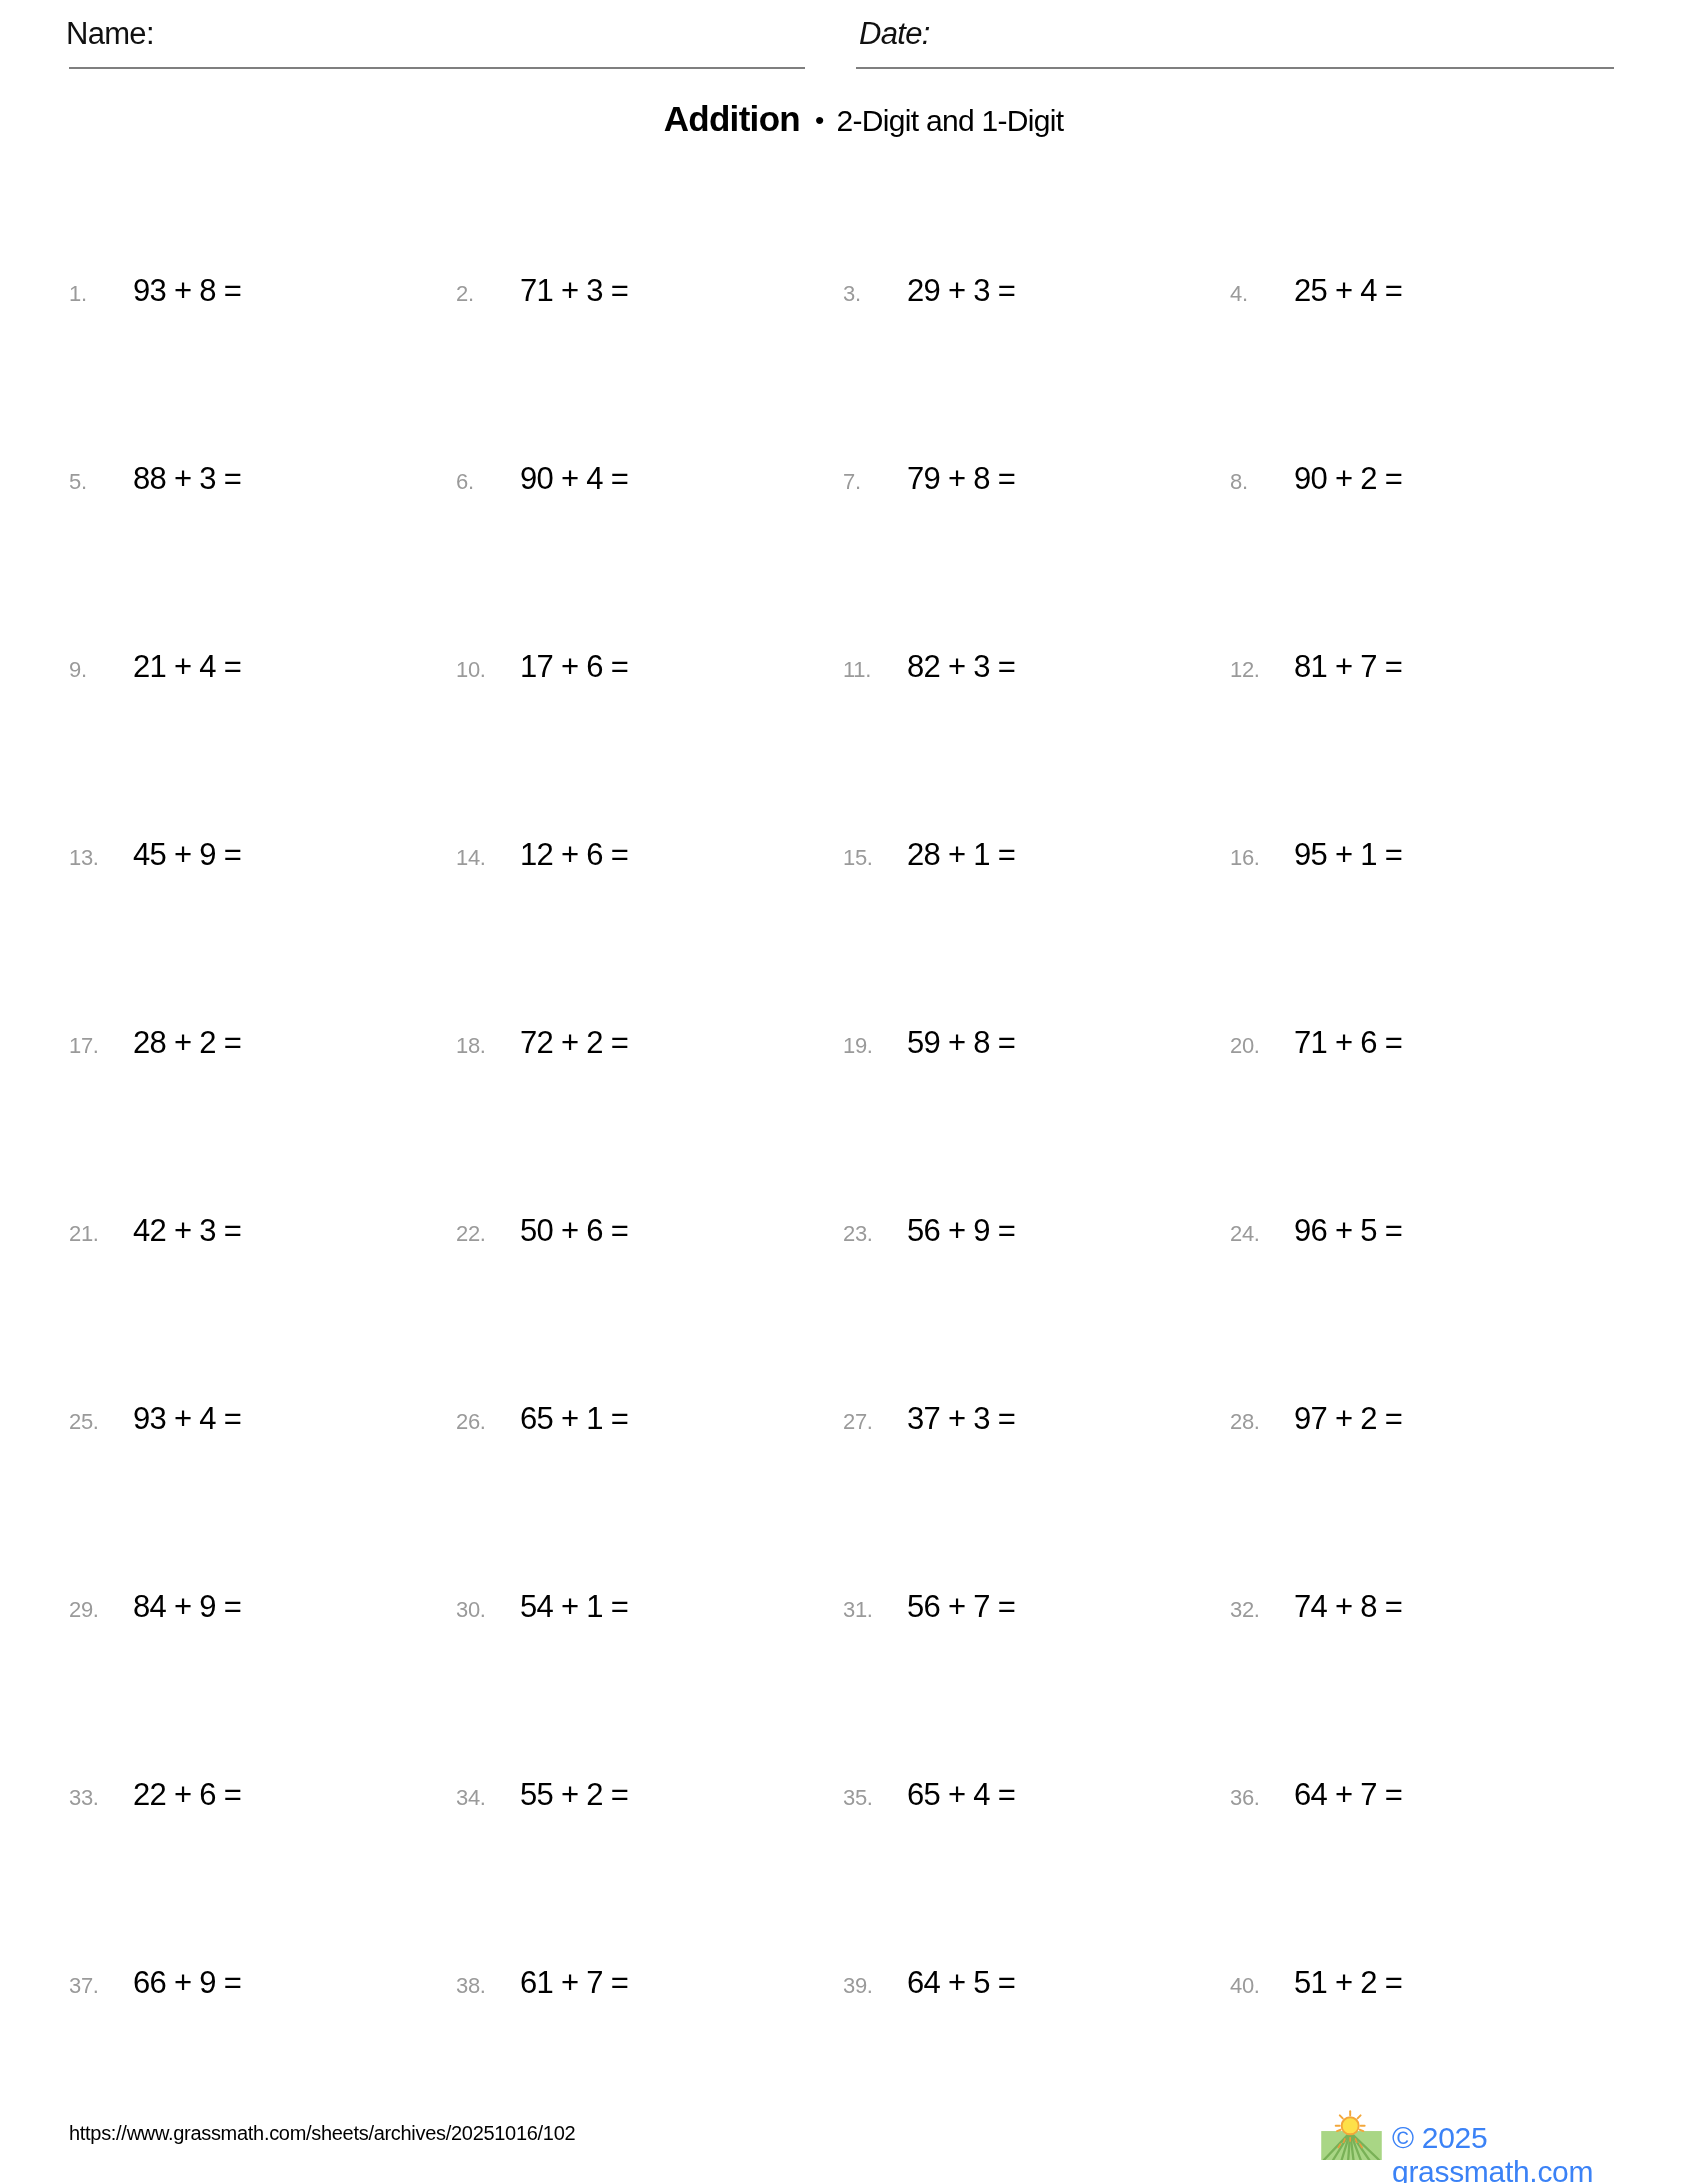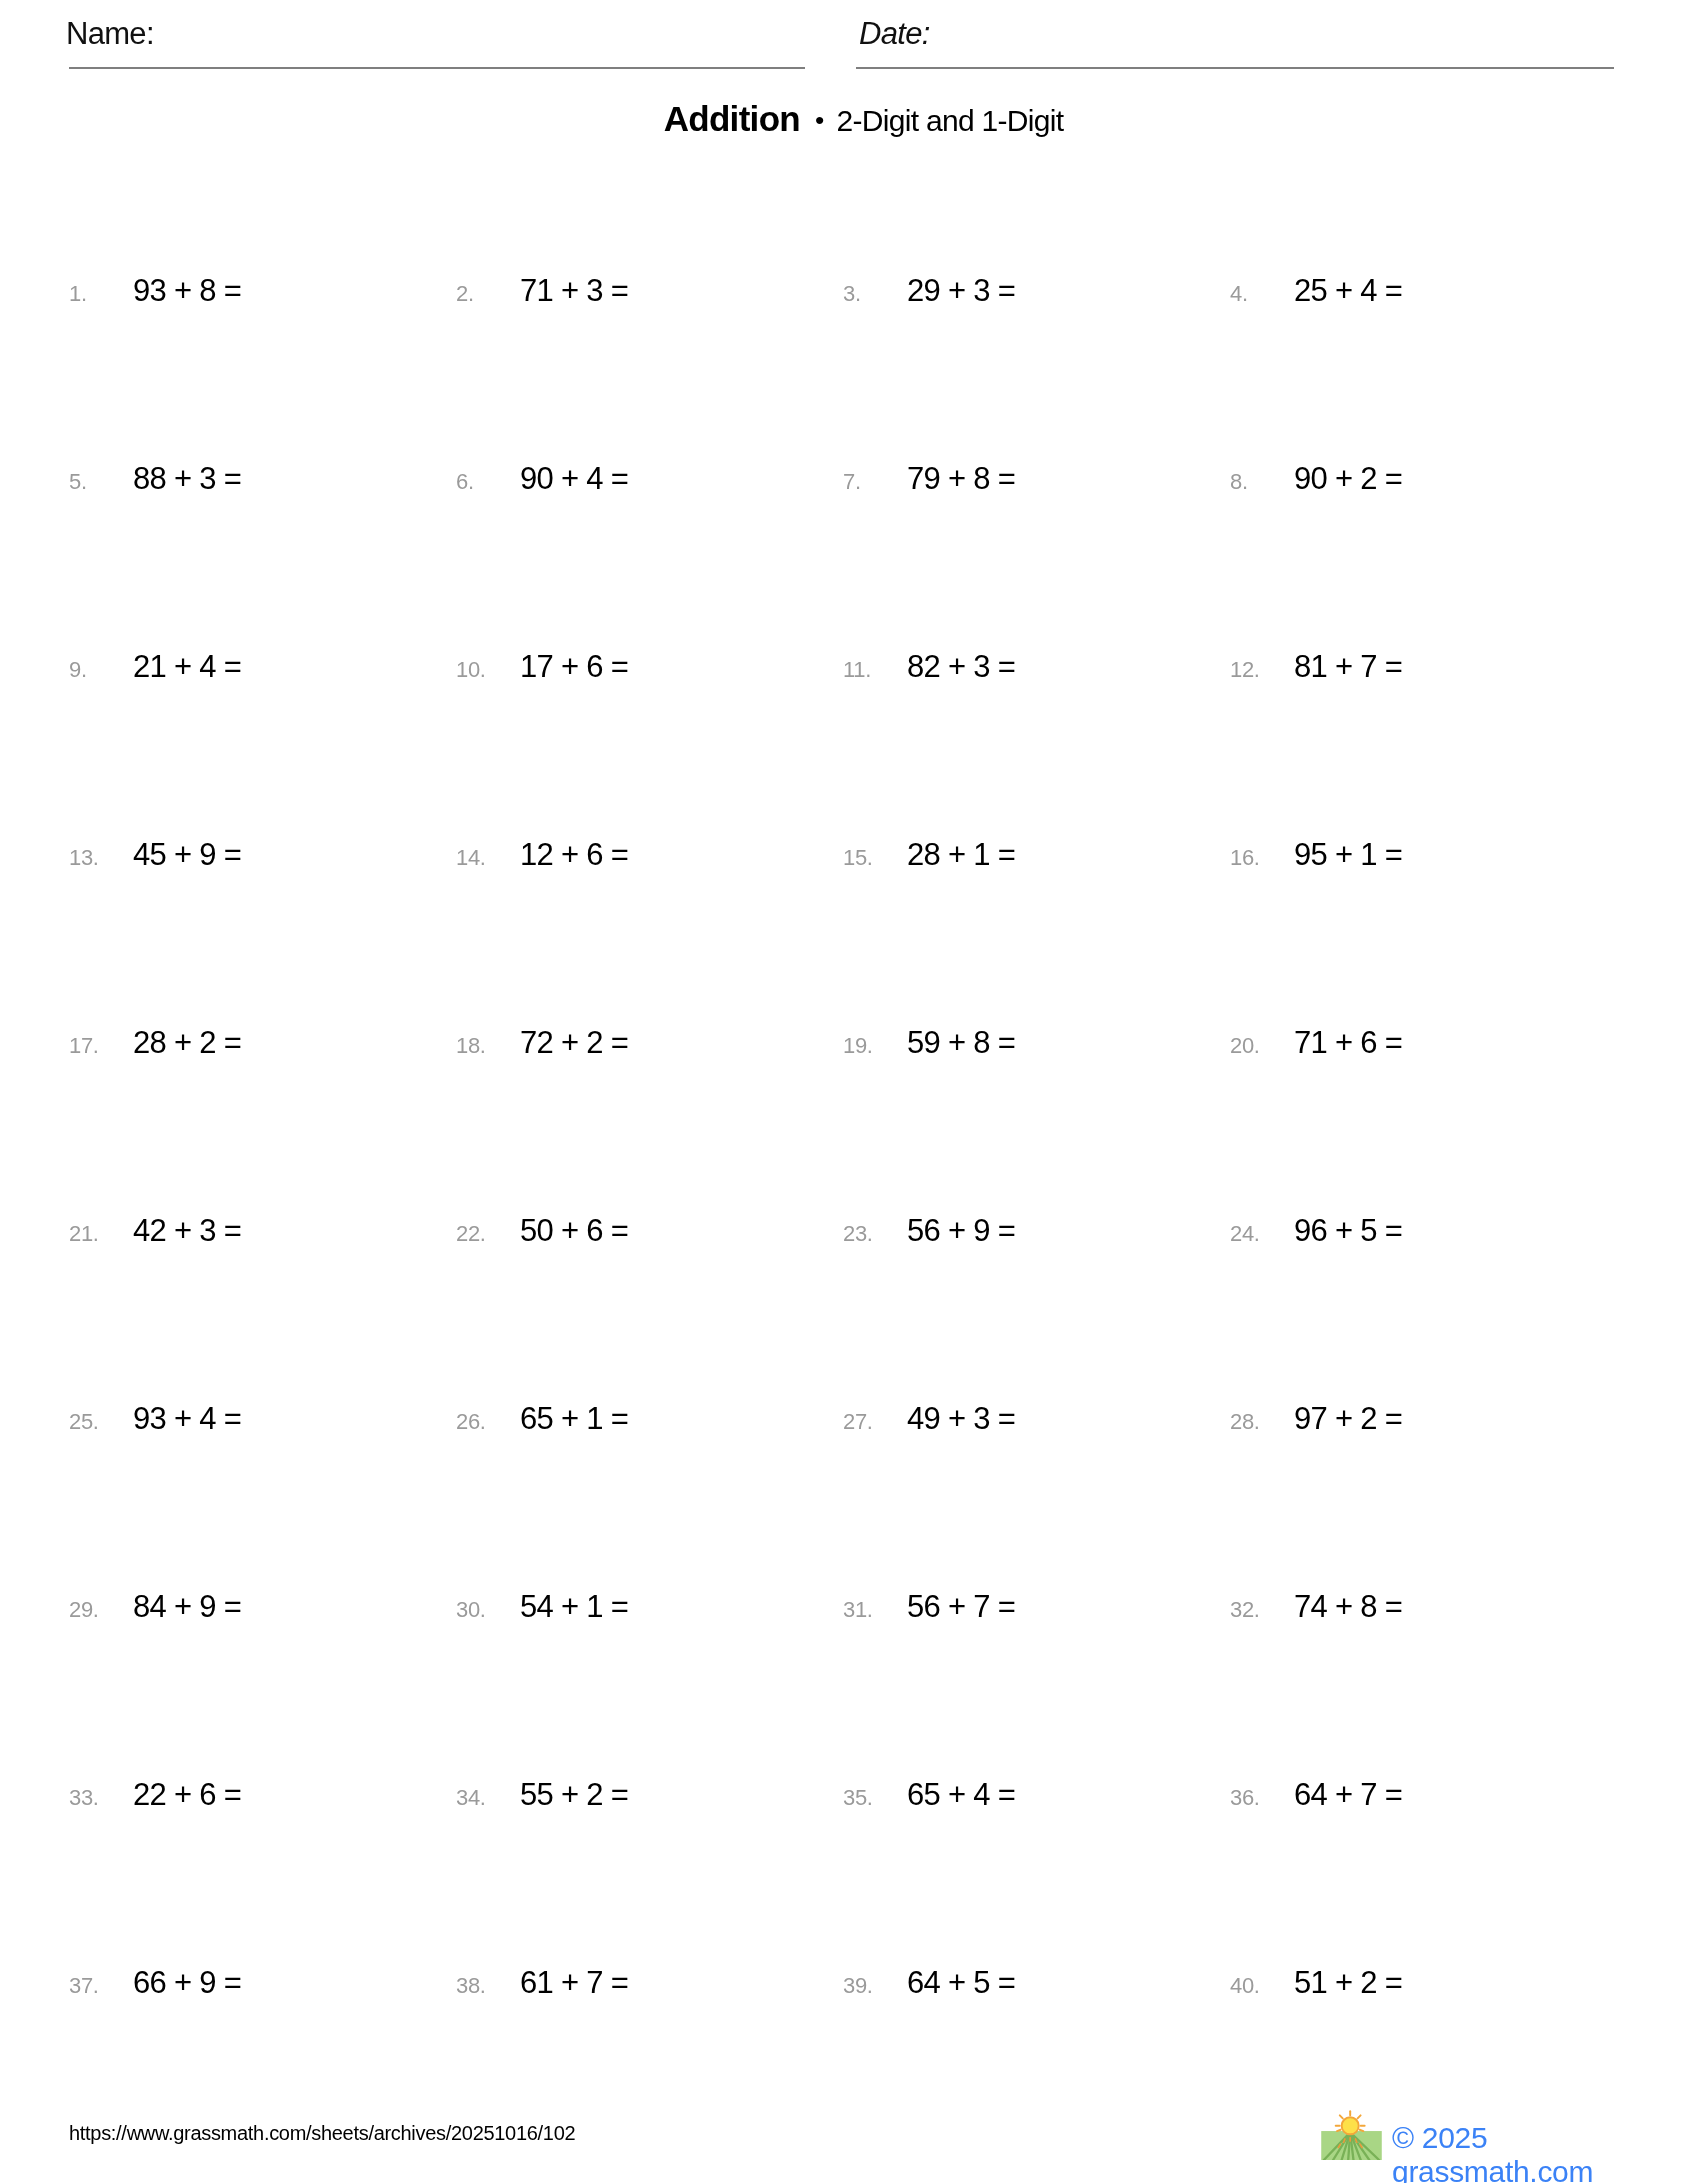--- a/index.html
+++ b/index.html
@@ -263,21 +263,21 @@
       <span class="pexpr">93 + 4 =</span>
     </div>
 
     <div class="problem">
       <span class="pnum">26.</span>
       <span class="pexpr">65 + 1 =</span>
     </div>
 
     <div class="problem">
       <span class="pnum">27.</span>
-      <span class="pexpr">49 + 3 =</span>
+      <span class="pexpr">37 + 3 =</span>
     </div>
 
     <div class="problem">
       <span class="pnum">28.</span>
       <span class="pexpr">97 + 2 =</span>
     </div>
 
     <div class="problem">
       <span class="pnum">29.</span>
       <span class="pexpr">84 + 9 =</span>

